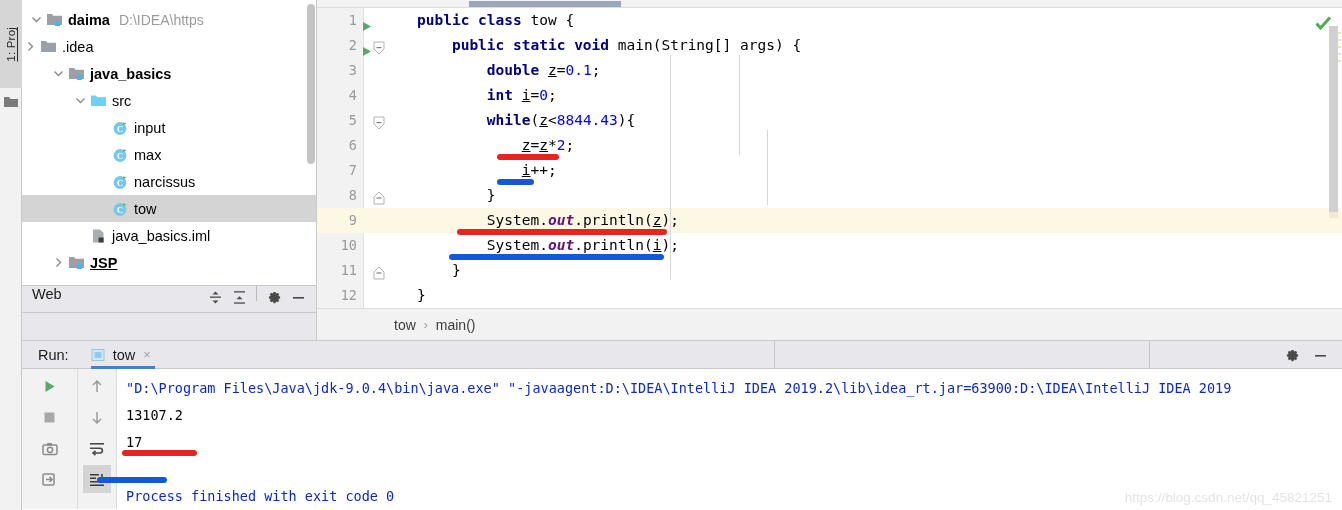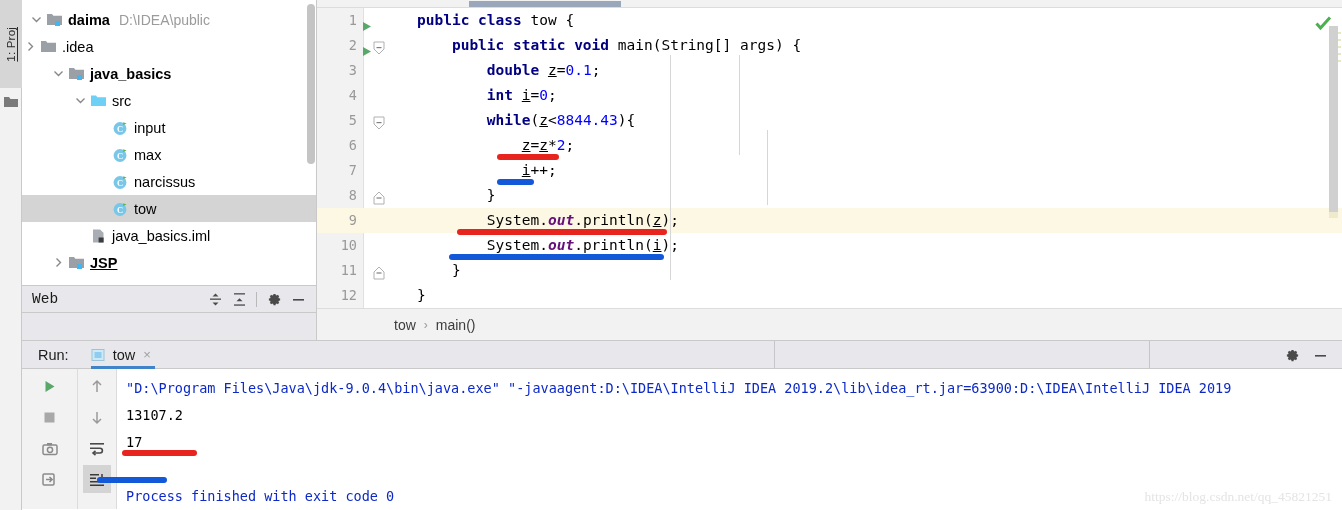--- a/index.html
+++ b/index.html
@@ -83,23 +83,22 @@
   .web-panel {
     position: absolute; left: 22px; top: 286px;
     width: 295px; height: 224px;
     background: #ffffff;
     border-right: 1px solid #c9c9c9;
   }
   .web-header {
     height: 27px;
     background: #e8e8ec;
     border-bottom: 1px solid #c9c9c9;
-    display: flex; align-items: center;
+    display: flex; align-items: flex-start;
     padding: 0 6px 0 10px;
-    font-family: Liberation Mono, monospace;
   }
   .web-title { font-size: 14.5px; color: #1a1a1a; flex: 1; }
   .web-btn {
     width: 24px; height: 22px;
     display: inline-flex; align-items: center; justify-content: center;
     cursor: pointer;
   }
   .web-sep { width: 1px; height: 15px; background: #b9b9b9; margin: 0 5px; }
   .web-row {
     height: 28px; display: flex; align-items: center;
@@ -261,21 +260,21 @@
     font-size: 13.5px;
     color: #0c29c8;
     padding-top: 6px;
   }
   .cl { height: 27px; line-height: 27px; white-space: pre; padding-left: 9px; }
   .cl.black { color: #000000; }
   .watermark {
     position: absolute; right: 10px; bottom: 4px;
     font-size: 13.5px;
     color: #e4e4e4;
-    font-family: Liberation Serif, serif;
+    font-family: Liberation Sans, sans-serif;
   }
 </style>
 </head>
 <body>
 
 <div id="app">
 
   <div class="tool-strip">
     <div class="vtab">
       <span><span class="vtab-u">1: Proj</span></span>
@@ -295,21 +294,21 @@
               <path d="M1.5 3.5L5.5 7.5 9.5 3.5" stroke="#888" stroke-width="1.4" fill="none"></path>
             </svg>
           </span>
           <span class="ico">
             <svg width="17" height="15" viewBox="0 0 17 15">
               <path d="M1 2h5l1.4 1.8H16V13H1z" fill="#9aa0a6"></path>
               <rect x="9" y="9" width="5" height="5" fill="#42b6f0"></rect>
             </svg>
           </span>
           <span class="lbl-bold">daima</span>
-          <span class="path-muted">D:\IDEA\public</span>
+          <span class="path-muted">D:\IDEA\https</span>
         </div>
         <div class="tree-row" style="">
           <span class="arrow">
             <svg width="11" height="11" viewBox="0 0 11 11">
               <path d="M3.5 1.5L7.5 5.5 3.5 9.5" stroke="#888" stroke-width="1.4" fill="none"></path>
             </svg>
           </span>
           <span class="ico">
             <svg width="17" height="15" viewBox="0 0 17 15">
               <path d="M1 2h5l1.4 1.8H16V13H1z" fill="#9aa0a6"></path>

